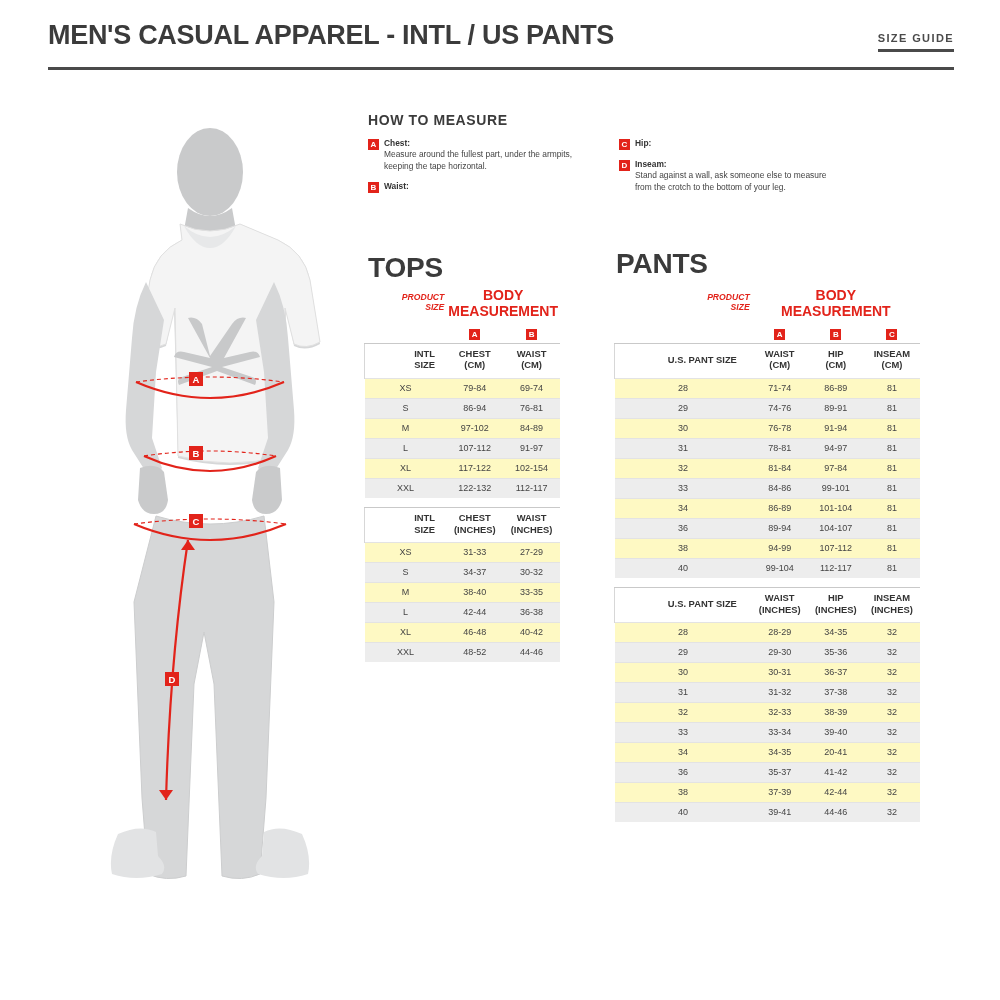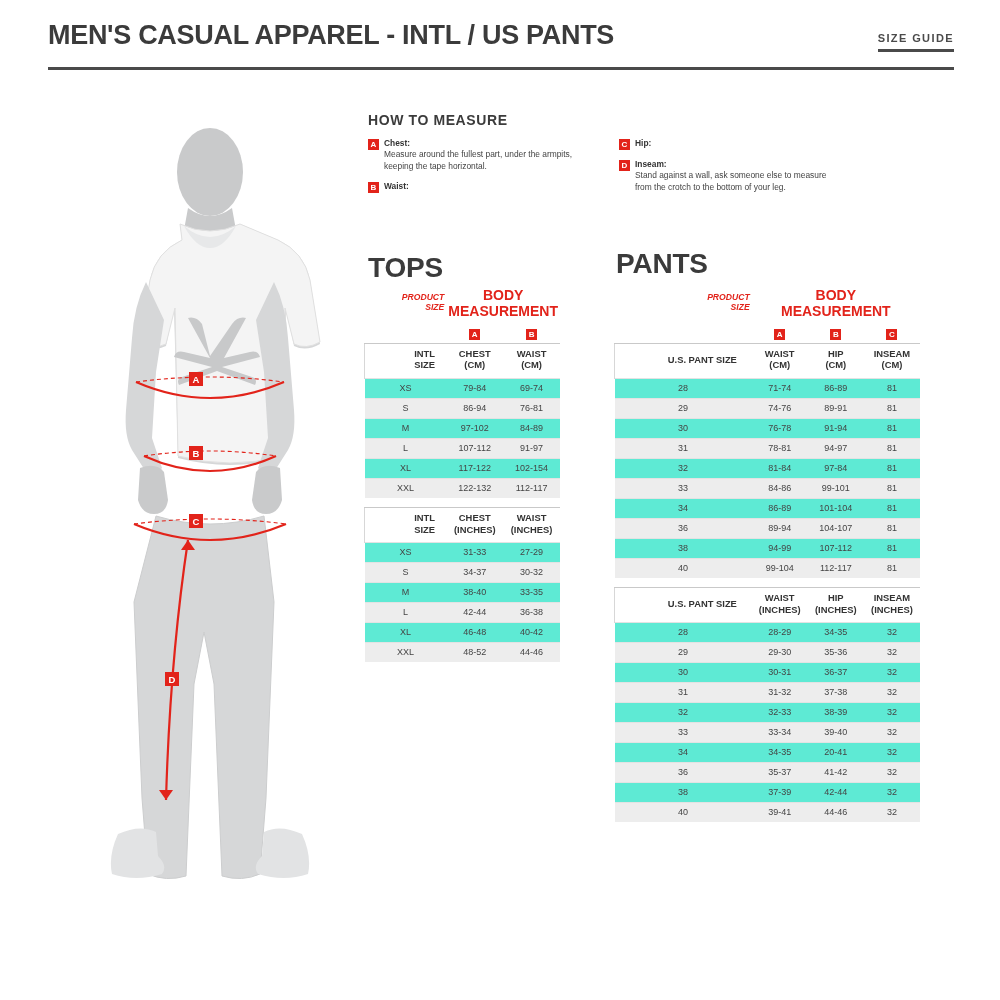--- a/index.html
+++ b/index.html
@@ -154,21 +154,21 @@
   }
   .colhdr.first { border-left: 1px solid #d7d7d7; padding-left: 40px; }
   .cell {
     font-size: 9px;
     color: #444;
     text-align: center;
     padding: 4.5px 2px;
     border-top: 1px solid #e3e3e3;
   }
   tr.alt .cell { background: #ededed; }
-  tr.plain .cell { background: #5eead4; }
+  tr.plain .cell { background: #fef9c3; }
   .spacer td { height: 10px; background: #fff; border: none; }
 </style>
 </head>
 <body>
 
 <div id="page">
 
   <div class="header">
     <div class="header-title">MEN'S CASUAL APPAREL - INTL / US PANTS</div>
     <div class="header-right">

